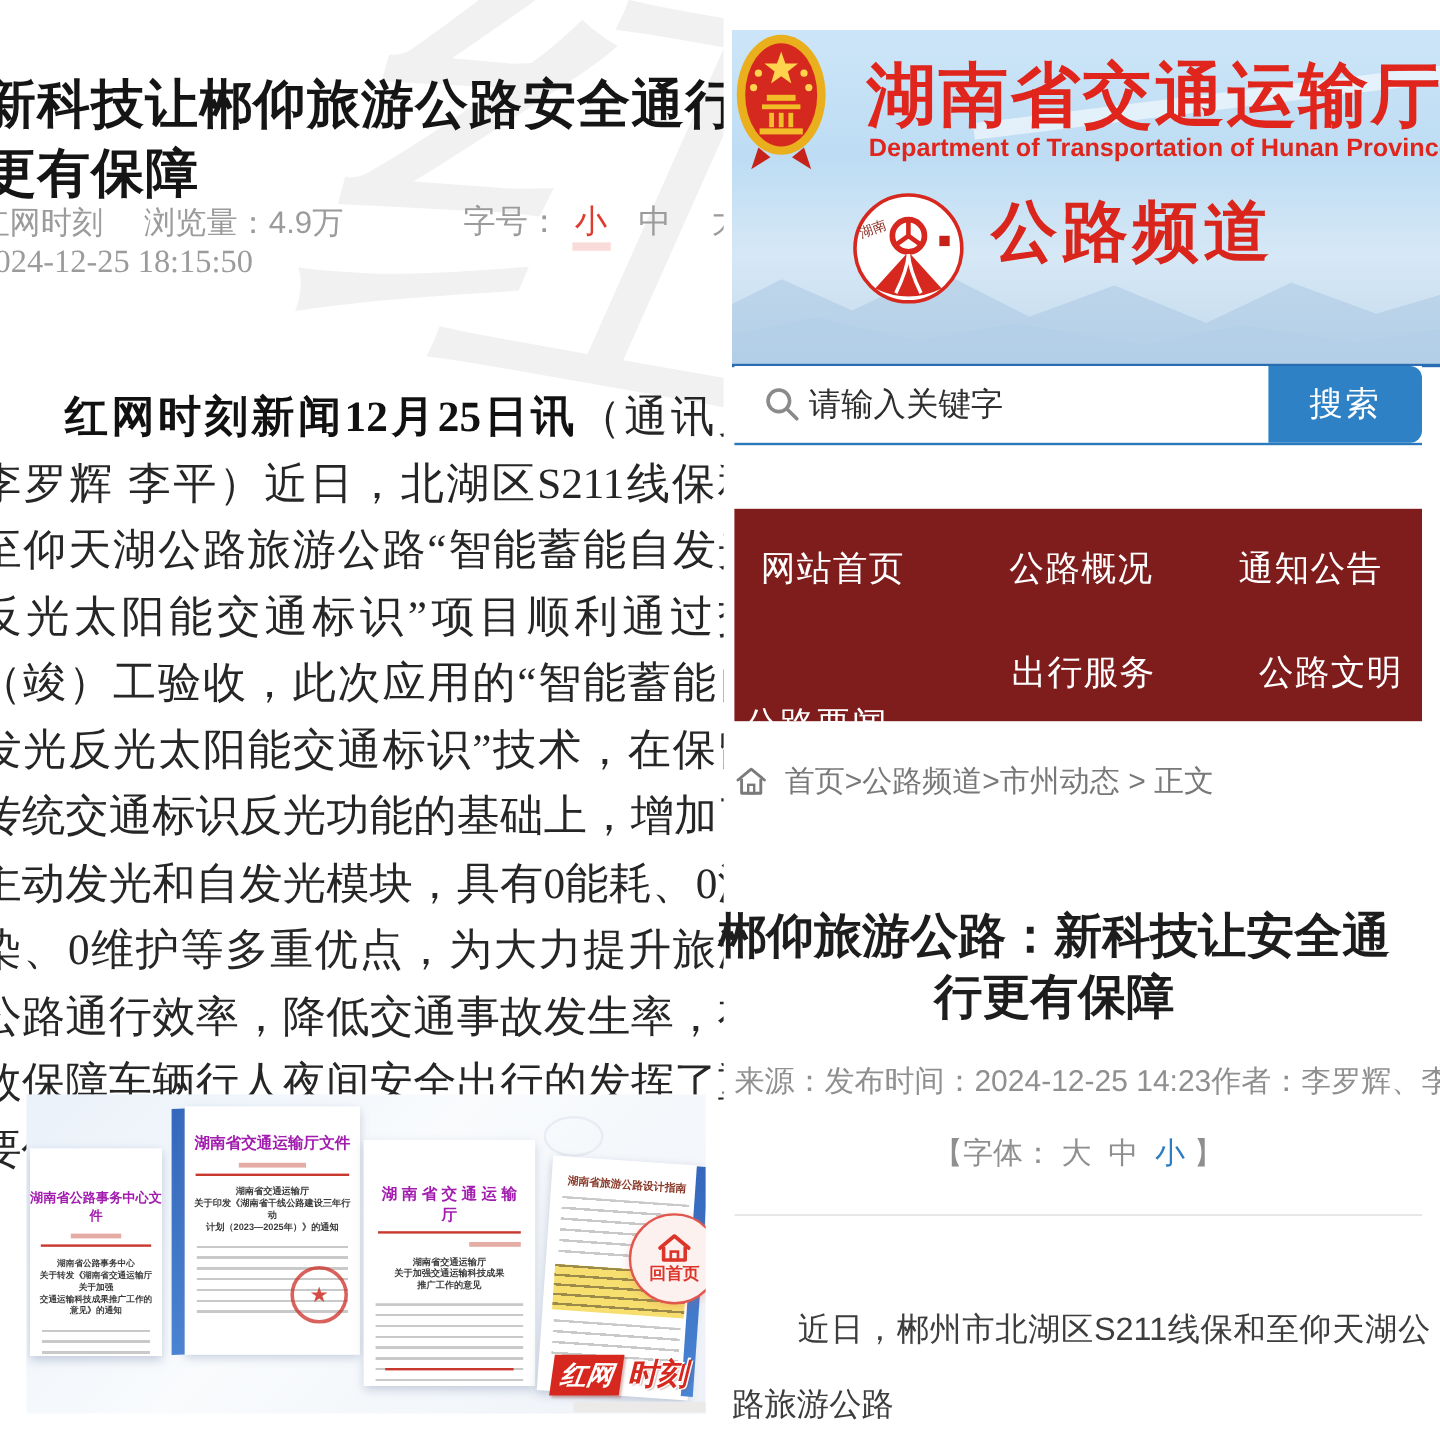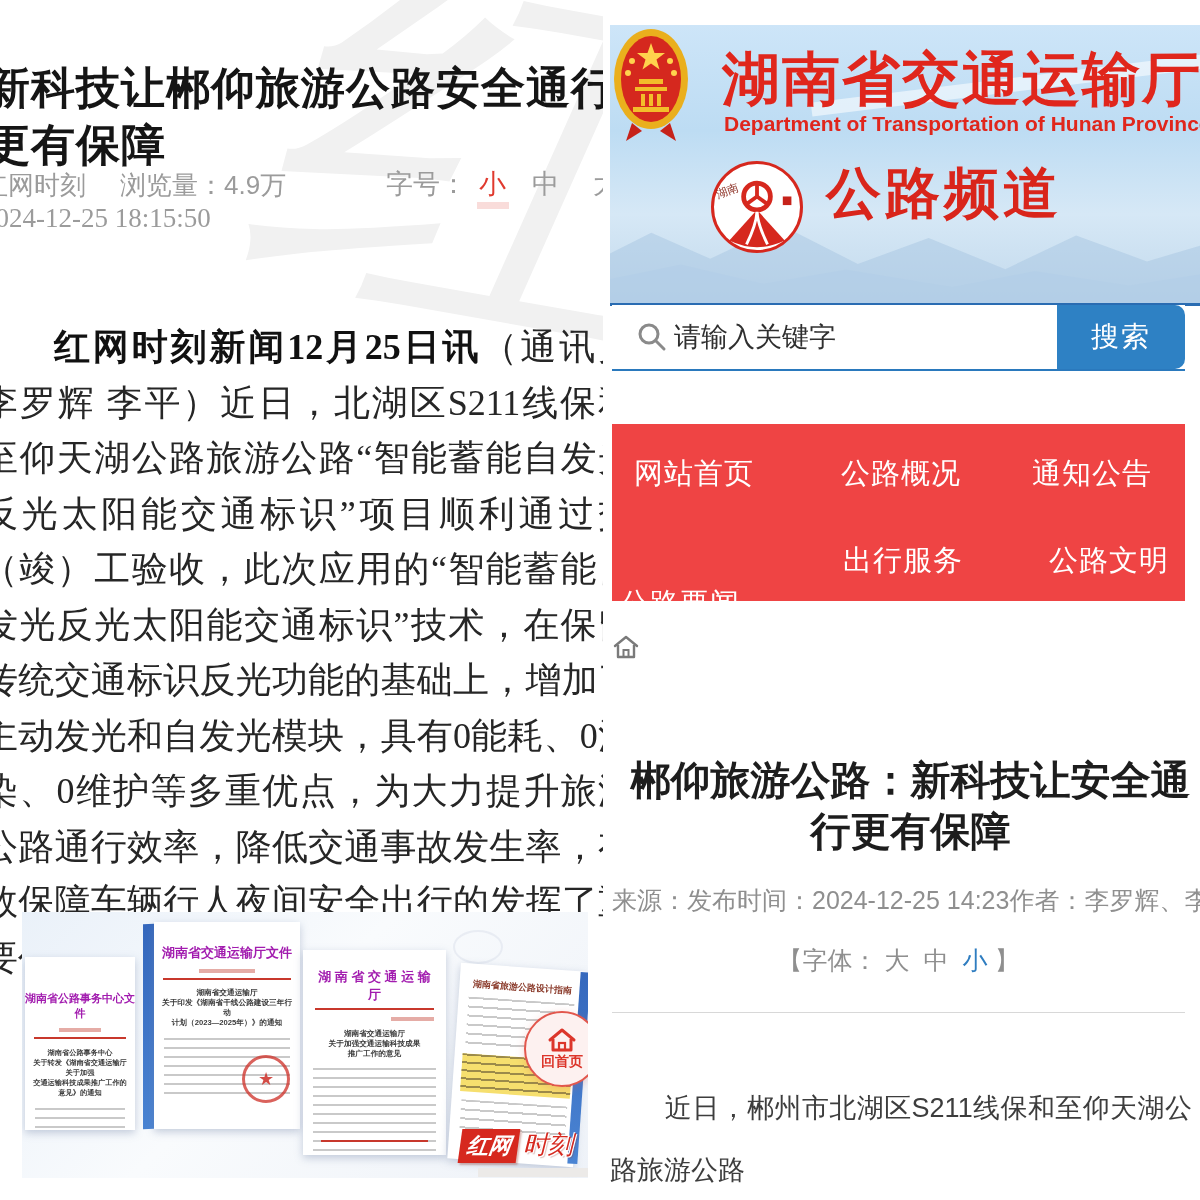--- a/index.html
+++ b/index.html
@@ -43,21 +43,21 @@
   .spine{position:absolute;background:linear-gradient(180deg,#3568bd,#4a84d3);}
   .hl-block{margin:5px 8px;height:38px;background:#f6df6e;
     background-image:repeating-linear-gradient(to bottom,#9b8a4a 0 2px,transparent 2px 8px);}
   .back-home{position:absolute;left:502px;top:99px;width:72px;height:72px;border-radius:50%;
     background:#fdf1f0;border:2px solid #e2574d;box-shadow:0 2px 8px rgba(220,90,80,.25);
     display:flex;flex-direction:column;align-items:center;justify-content:center;}
   .back-home span{color:#dc362b;font-size:14px;font-weight:bold;margin-top:1px;}
   .rw-logo{position:absolute;left:438px;top:216px;white-space:nowrap;}
   .rw-box{display:inline-block;background:#d6281e;color:#fff;font-style:italic;font-weight:bold;
     font-size:22px;padding:2px 7px;transform:skewX(-8deg);box-shadow:2px 2px 2px rgba(150,60,50,.35);}
-  .rw-shi{font-style:italic;font-weight:normal;font-size:25px;color:#d6281e;margin-left:5px;
+  .rw-shi{font-style:italic;font-weight:bold;font-size:25px;color:#d6281e;margin-left:5px;
     text-shadow:1px 1px 0 #fff,-1px -1px 0 #fff,2px 2px 1px rgba(150,60,50,.3);}
   .rw-sub{width:132px;height:9px;background:#eceae8;margin-top:5px;margin-left:18px;}
 
   
   .rh{position:absolute;left:610px;top:25px;width:590px;height:278px;overflow:hidden;
     border-bottom:3px solid #2a6cb2;
     background:linear-gradient(180deg,#cde5f8 0%,#bddcf3 38%,#d6e8f6 68%,#c2d9ec 100%);}
   .mtn1{position:absolute;bottom:0;left:0;right:0;height:130px;background:#a7c6e2;opacity:.5;
     clip-path:polygon(0 100%,0 62%,7% 46%,17% 66%,29% 40%,42% 70%,54% 50%,67% 74%,79% 48%,91% 68%,100% 56%,100% 100%);}
   .mtn2{position:absolute;bottom:0;left:0;right:0;height:80px;background:#bdd6ec;opacity:.6;
@@ -76,27 +76,27 @@
   .r-search{position:absolute;left:612px;top:305px;width:573px;height:64px;background:#fff;
     border-bottom:2px solid #2a79bd;display:flex;align-items:center;}
   .r-search input{border:none;outline:none;font-size:27px;color:#2f2f2f;margin-left:4px;width:330px;
     font-family:Liberation Serif, serif;background:transparent;}
   .r-search input::placeholder{color:#2f2f2f;opacity:1;}
   .search-btn{position:absolute;right:0;top:0;width:128px;height:64px;background:#2e81c4;color:#ffffff;
     font-size:28px;border:none;border-radius:0 10px 10px 0;display:flex;align-items:center;justify-content:center;
     letter-spacing:2px;cursor:pointer;}
   .sicon{margin-left:24px;flex:0 0 auto;}
 
-  .r-nav{position:absolute;left:612px;top:424px;width:573px;height:177px;background:#ef4444;}
+  .r-nav{position:absolute;left:612px;top:424px;width:573px;height:177px;background:#7f1d1d;}
   .nav-item{position:absolute;color:#fff;font-size:29px;letter-spacing:1px;cursor:pointer;white-space:nowrap;}
 
   .r-crumb{position:absolute;left:612px;top:634px;display:flex;align-items:center;color:#787878;font-size:25px;}
   .r-crumb svg{margin-right:14px;}
 
-  .r-title{position:absolute;left:624px;top:722px;width:573px;text-align:center;font-size:40px;
+  .r-title{position:absolute;left:592px;top:722px;width:573px;text-align:center;font-size:40px;
     font-weight:bold;color:#1d1d1d;line-height:51px;white-space:pre-line;}
   .r-meta{position:absolute;left:612px;top:884px;width:573px;font-size:25px;color:#8f8f8f;
     display:flex;justify-content:space-between;white-space:nowrap;}
   .r-fontbar{position:absolute;left:612px;top:944px;width:573px;text-align:center;font-size:25px;color:#8f8f8f;}
   .r-fontbar .fb{margin:0 7px;}
   .r-fontbar .fb-small{color:#2f7dc0;}
   .r-divider{position:absolute;left:612px;top:1012px;width:573px;border-top:1px solid #d8d8d8;}
   .r-body{position:absolute;left:610px;top:1050px;width:582px;font-size:27px;line-height:62px;
     color:#3d3d3d;white-space:pre-line;text-align:justify;}
 </style>
@@ -142,21 +142,21 @@
         <div class="doc-no"></div>
         <div class="red-rule"></div>
         <div class="doc-heading" style="font-size:8.5px;">湖南省交通运输厅
 关于印发《湖南省干线公路建设三年行动
 计划（2023—2025年）》的通知</div>
         <div class="doc-lines" style="height:60px;"></div>
         <div class="seal">★</div>
       </div>
 
       <div class="doc" style="left:281px;top:38px;width:143px;height:205px;">
-        <div class="doc-title" style="font-size:13px;margin-top:18px;border-bottom:2px solid #c8382c;margin-left:12px;margin-right:12px;padding-bottom:4px;">湖 南 省 交 通 运 输 厅</div>
+        <div class="doc-title" style="font-size:13px;margin-top:36px;border-bottom:2px solid #c8382c;margin-left:12px;margin-right:12px;padding-bottom:4px;">湖 南 省 交 通 运 输 厅</div>
         <div class="doc-no" style="margin-left:auto;margin-right:12px;width:30%;"></div>
         <div class="doc-heading" style="font-size:8.5px;">湖南省交通运输厅
 关于加强交通运输科技成果
 推广工作的意见</div>
         <div class="doc-lines" style="height:84px;"></div>
         <div class="red-rule" style="position:absolute;left:9px;right:9px;bottom:10px;"></div>
       </div>
 
       <div class="doc" style="left:432px;top:55px;width:126px;height:196px;transform:rotate(4deg);">
         <div class="doc-title" style="font-size:9px;color:#8a3a2a;margin-top:14px;">湖南省旅游公路设计指南</div>
@@ -241,20 +241,21 @@
     <span class="nav-item" style="left:231px;top:117px;">出行服务</span>
     <span class="nav-item" style="left:437px;top:117px;">公路文明</span>
   </div>
 
   <div class="r-crumb">
     <svg width="28" height="26" viewBox="0 0 28 26">
       <path d="M3 12 L14 3 L25 12" fill="none" stroke="#7a7a7a" stroke-width="2.4" stroke-linecap="round" stroke-linejoin="round"></path>
       <path d="M6 11 L6 23 L22 23 L22 11" fill="none" stroke="#7a7a7a" stroke-width="2.4" stroke-linejoin="round"></path>
       <rect x="11.5" y="16" width="5" height="7" fill="none" stroke="#7a7a7a" stroke-width="2"></rect>
     </svg>
+    <span>首页&gt;公路频道&gt;市州动态 &gt; 正文</span>
   </div>
 
   <h2 class="r-title">郴仰旅游公路：新科技让安全通
 行更有保障</h2>
 
   <div class="r-meta">
     <span>来源：</span>
     <span><span>发布时间：</span><span>2024-12-25 14:23</span></span>
     <span><span>作者：</span><span>李罗辉、李平</span></span>
   </div>

